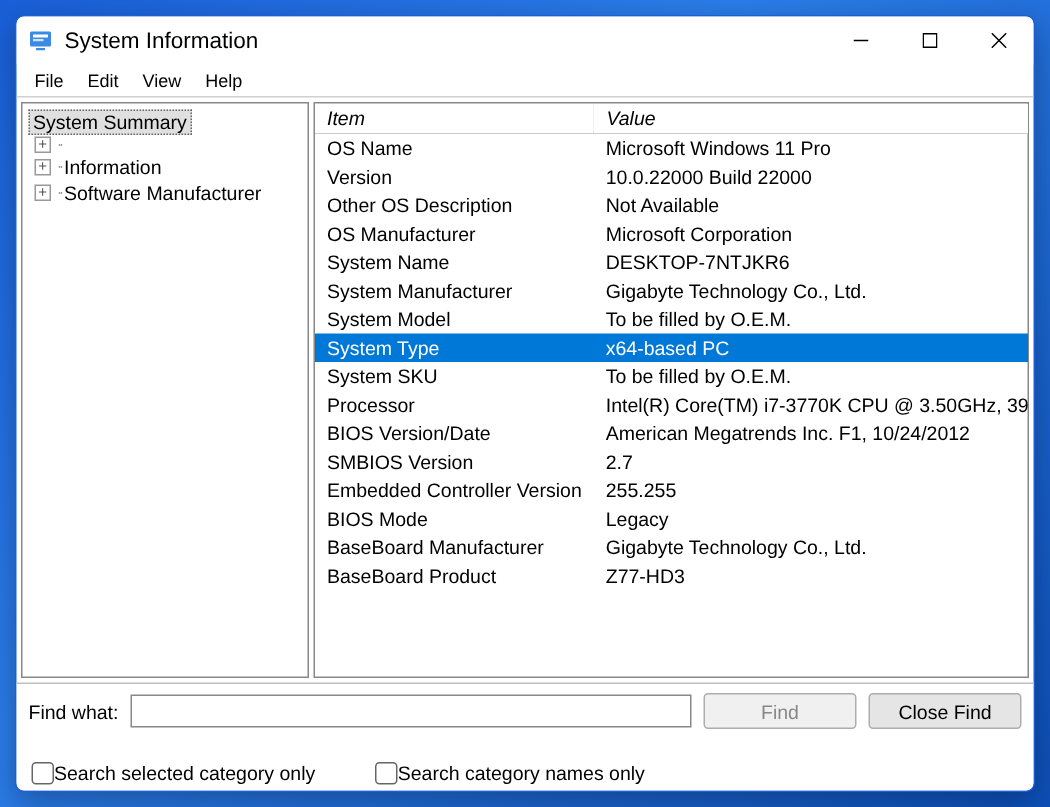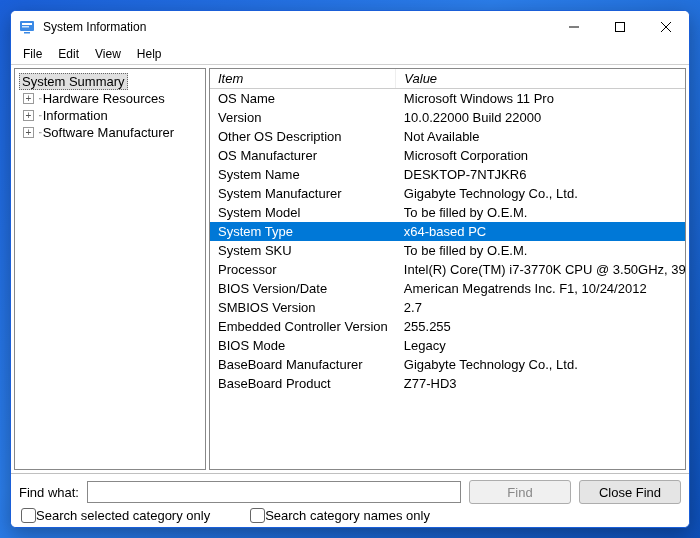--- a/index.html
+++ b/index.html
@@ -42,21 +42,21 @@
     background: #fff;
     display: flex;
     align-items: center;
     padding-left: 8px;
   }
   .titlebar .appicon {
     width: 16px; height: 16px;
     margin-right: 8px;
   }
   .titlebar .title {
-    font-size: 12px;
+    font-size: 15px;
     color: #000;
     flex: 1;
   }
   .winbtns { display: flex; height: 100%; }
   .winbtn {
     width: 46px; height: 100%;
     display: flex; align-items: center; justify-content: center;
     color: #000;
   }
   
@@ -152,21 +152,21 @@
   
   .findbar {
     border-top: 1px solid #c0c0c0;
     padding: 6px 8px 4px 8px;
     background: #fff;
   }
   .findrow1 {
     display: flex;
     align-items: center;
     gap: 8px;
-    margin-bottom: 4px;
+    margin-bottom: 22px;
   }
   .findrow1 label { font-size: 13px; }
   .findrow1 input[type=text] {
     flex: 1;
     height: 22px;
     border: 1px solid #888;
     padding: 0 4px;
     font-size: 13px;
   }
   .btn {
@@ -240,21 +240,20 @@
     <span>Help</span>
   </div>
 
   <div class="content">
     <div class="treepane">
       <div><span class="tree-root">System Summary</span></div>
       <div id="tree-children">
           <div class="tree-child">
             <span class="expander">+</span>
             <span class="dots">··</span>
-            <span>Hardware Resources</span>
           </div>
           <div class="tree-child">
             <span class="expander">+</span>
             <span class="dots">··</span>
             <span>Information</span>
           </div>
           <div class="tree-child">
             <span class="expander">+</span>
             <span class="dots">··</span>
             <span>Software Manufacturer</span>

